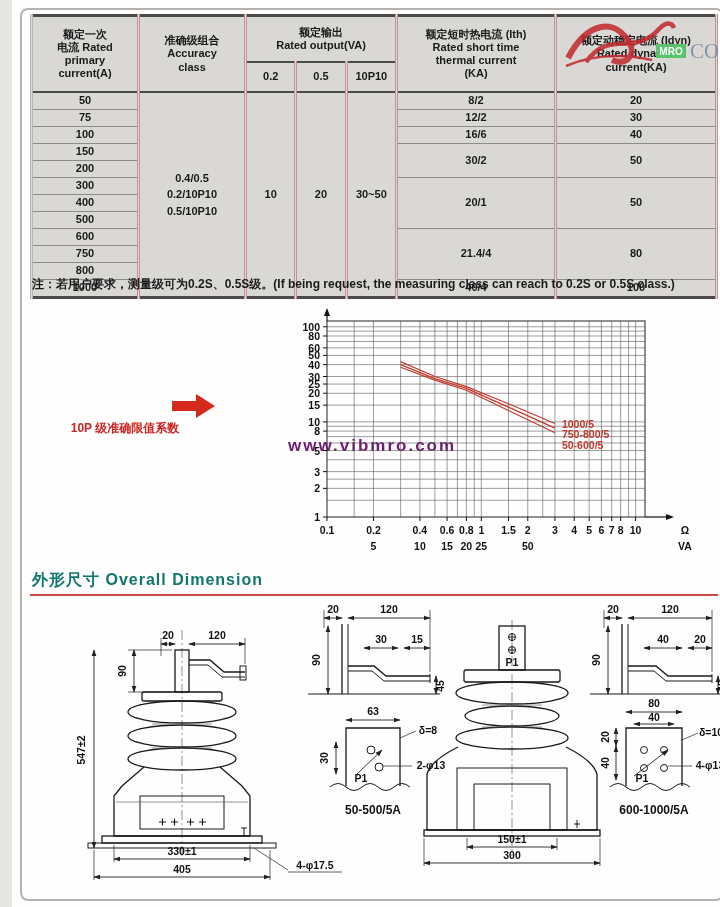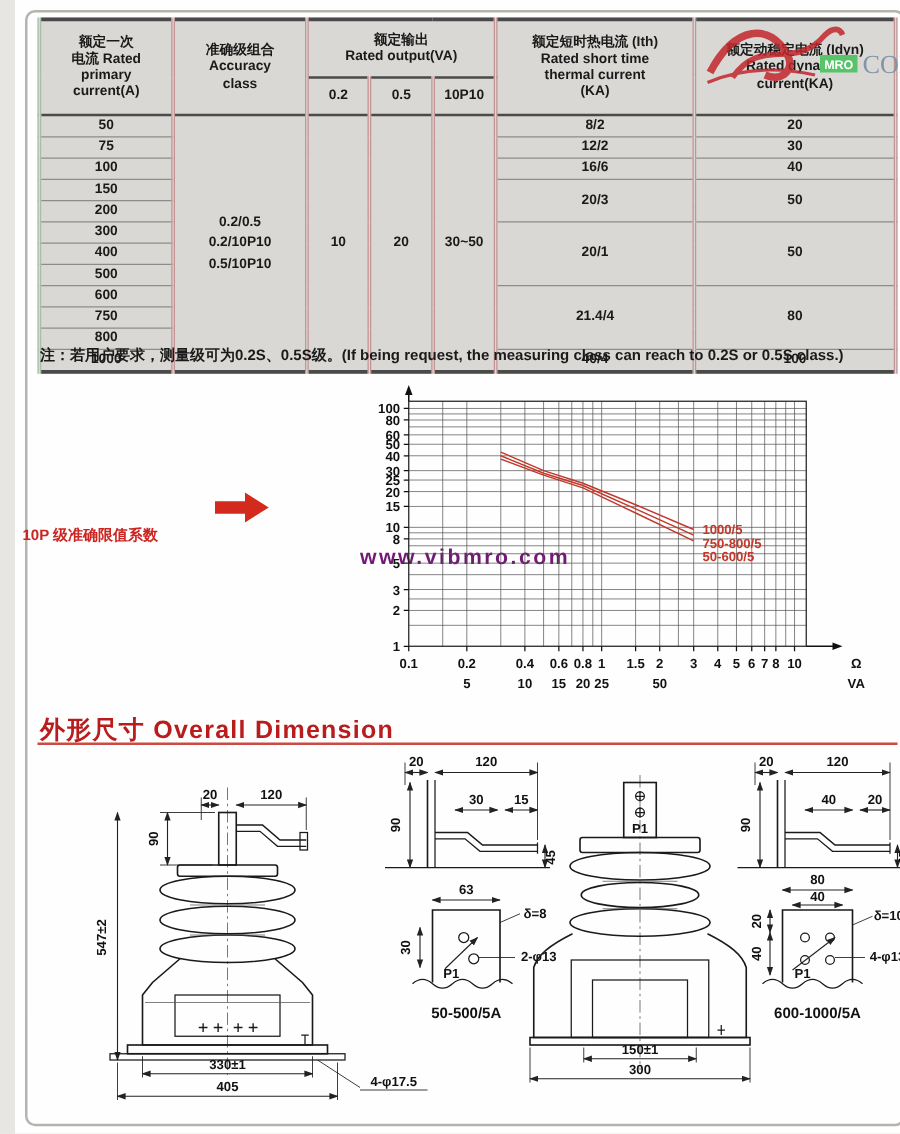--- a/index.html
+++ b/index.html
@@ -17,28 +17,28 @@
   table.spec thead th{border-bottom:2px solid #4a4a4a;}
   table.spec tbody td{border-bottom:1px solid #8e8c89;height:14px;}
   .vd{border-left:3px double #c39393;}
   .hline{border-bottom:1px solid #8e8c89;}
   table.spec td.acc{line-height:1.5;}
 
   
   .note{position:absolute;left:20px;top:276px;font-size:12px;font-weight:bold;}
 
   
-  .chart-note{position:absolute;left:6px;top:420px;width:190px;text-align:left;
+  .chart-note{position:absolute;left:18px;top:420px;width:190px;text-align:center;
               color:#cc2420;font-weight:bold;font-size:12px;line-height:1.45;}
   .big-arrow{position:absolute;left:160px;top:393px;}
   .wm-chart{position:absolute;left:276px;top:436px;font-size:17px;letter-spacing:2px;
             color:#701a75;font-weight:bold;}
 
   
-  .sec-head{position:absolute;left:20px;top:570px;color:#b91c1c;font-size:20px;font-weight:bold;letter-spacing:1px;}
+  .sec-head{position:absolute;left:20px;top:570px;color:#0f766e;font-size:16px;font-weight:bold;letter-spacing:1px;}
   .sec-rule{position:absolute;left:18px;top:594px;width:688px;border-top:2px solid #cc4a42;}
 
   
   .wm-top{position:absolute;left:552px;top:14px;width:165px;height:62px;z-index:5;pointer-events:none;}
 
   
   .obj{stroke:#1a1a1a;stroke-width:1.3;fill:none;}
   .obj2{stroke:#1a1a1a;stroke-width:1;fill:none;}
   .thin{stroke:#555;stroke-width:.6;fill:none;}
   .cl{stroke:#777;stroke-width:.8;stroke-dasharray:10 3 2 3;}
@@ -75,42 +75,42 @@
       </tr>
       <tr>
         <th style="width:64px;height:26px" class="vd">0.2</th>
         <th style="width:63px" class="vd">0.5</th>
         <th style="width:55px" class="vd">10P10</th>
       </tr>
     </thead>
     <tbody id="spec-tbody">
         <tr>
           <td>50</td>
-          <td class="vd acc" rowspan="12">0.2/0.5
+          <td class="vd acc" rowspan="12">0.4/0.5
 0.2/10P10
 0.5/10P10</td>
           <td class="vd" rowspan="12">10</td>
           <td class="vd" rowspan="12">20</td>
           <td class="vd" rowspan="12">30~50</td>
           <td class="vd" rowspan="1">8/2</td>
           <td class="vd" rowspan="1">20</td>
         </tr>
         <tr>
           <td>75</td>
           <td class="vd" rowspan="1">12/2</td>
           <td class="vd" rowspan="1">30</td>
         </tr>
         <tr>
           <td>100</td>
           <td class="vd" rowspan="1">16/6</td>
           <td class="vd" rowspan="1">40</td>
         </tr>
         <tr>
           <td>150</td>
-          <td class="vd" rowspan="2">20/3</td>
+          <td class="vd" rowspan="2">30/2</td>
           <td class="vd" rowspan="2">50</td>
         </tr>
         <tr>
           <td>200</td>
         </tr>
         <tr>
           <td>300</td>
           <td class="vd" rowspan="3">20/1</td>
           <td class="vd" rowspan="3">50</td>
         </tr>

